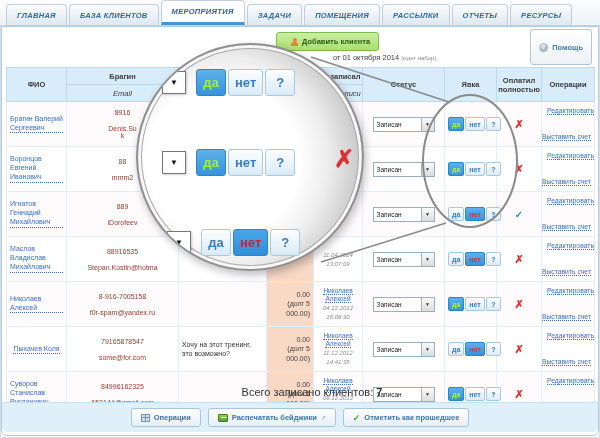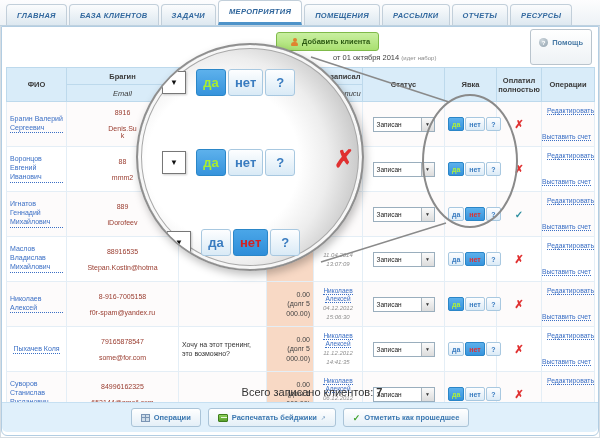--- a/index.html
+++ b/index.html
@@ -21,21 +21,21 @@
 
   .btn-add { position:absolute; left:276px; top:32px; height:19px; padding:0 8px 0 14px;
     background:linear-gradient(#c9efa1,#a9e070); border:1px solid #7fba4a; border-radius:3px;
     display:flex; align-items:center; gap:4px; font-size:7.5px; font-weight:bold; color:#2c5a12; cursor:pointer; z-index:2; }
   .icon-person { width:7px; height:8px; position:relative; }
   .icon-person:before { content:""; position:absolute; left:2px; top:0; width:4px; height:4px; border-radius:50%; background:#e08330; }
   .icon-person:after { content:""; position:absolute; left:0; top:4px; width:7px; height:4px; border-radius:3px 3px 1px 1px; background:#e08330; }
 
   .btn-help { position:absolute; right:8px; top:29px; height:18px; padding:17px 8px;
     background:linear-gradient(#ffffff,#eef2f5); border:1px solid #b9c4cd; border-radius:3px;
-    display:flex; align-items:flex-end; gap:4px; font-size:7.5px; font-weight:bold; color:#4a7ba6; cursor:pointer; }
+    display:flex; align-items:center; gap:4px; font-size:7.5px; font-weight:bold; color:#4a7ba6; cursor:pointer; }
   .icon-help { width:9px; height:9px; border-radius:50%; background:radial-gradient(circle at 35% 30%, #cfd8de, #8fa0ac); color:#fff;
     font-size:6px; font-weight:bold; display:flex; align-items:center; justify-content:center; }
 
   .subtitle { position:absolute; left:333px; top:53px; font-size:7.5px; color:#3d3d3d; z-index:1; }
   .subtitle .note { font-size:6px; color:#8a8a8a; }
 
   
   table { position:absolute; left:6px; top:67px; width:588px; border-collapse:collapse; table-layout:fixed; z-index:1; }
   col.c1{width:60px} col.c2{width:112px} col.c3{width:88px} col.c4{width:47px} col.c5{width:49px}
   col.c6{width:82px} col.c7{width:52px} col.c8{width:45px} col.c9{width:53px}
@@ -105,22 +105,22 @@
   .lens-x { position:absolute; left:196px; top:100px; font-size:24px; font-weight:bold; color:#e03030; }
 </style>
 </head>
 <body>
 
 <div id="stage">
 
   <div class="tabbar">
     <div class="tab">ГЛАВНАЯ</div>
     <div class="tab">БАЗА КЛИЕНТОВ</div>
+    <div class="tab active">МЕРОПРИЯТИЯ</div>
     <div class="tab">ЗАДАЧИ</div>
-    <div class="tab active">МЕРОПРИЯТИЯ</div>
     <div class="tab">ПОМЕЩЕНИЯ</div>
     <div class="tab">РАССЫЛКИ</div>
     <div class="tab">ОТЧЕТЫ</div>
     <div class="tab">РЕСУРСЫ</div>
   </div>
 
   <div class="panel"></div>
 
   <div class="btn-add">
     <span class="icon-person"></span>

